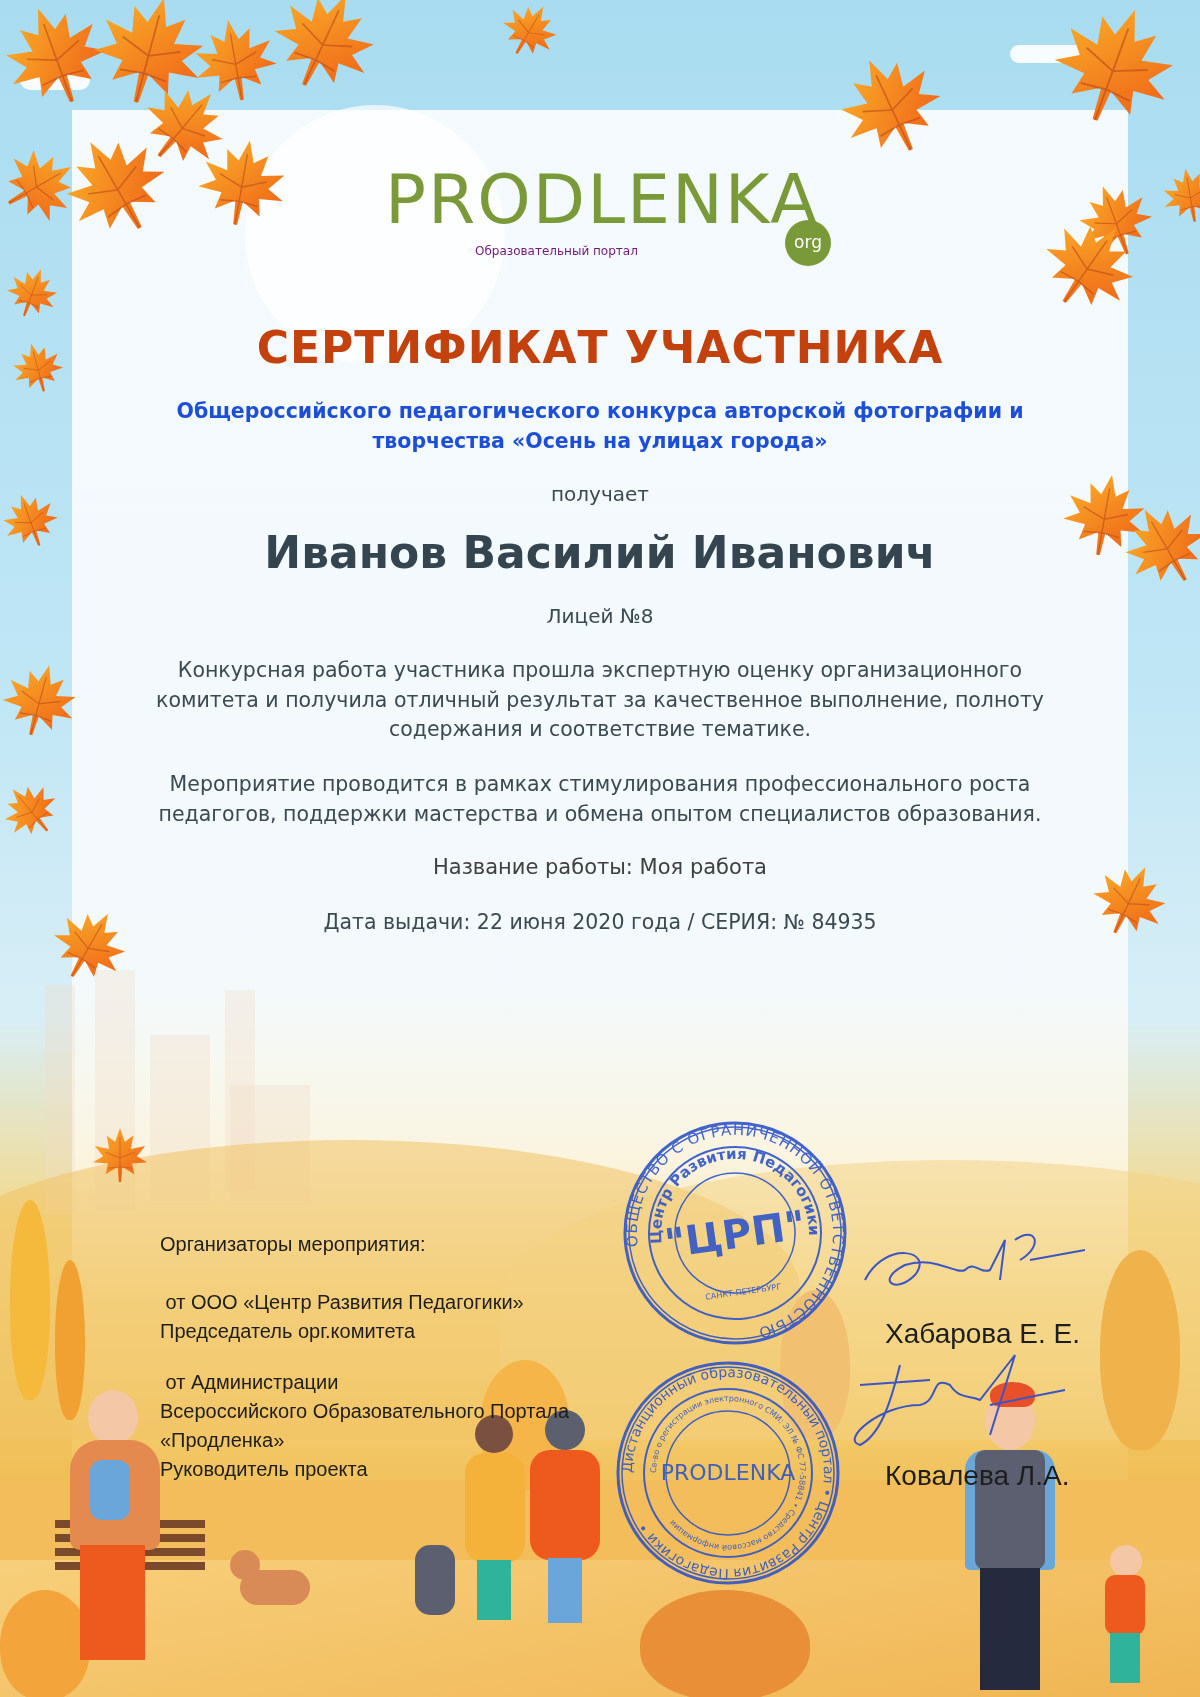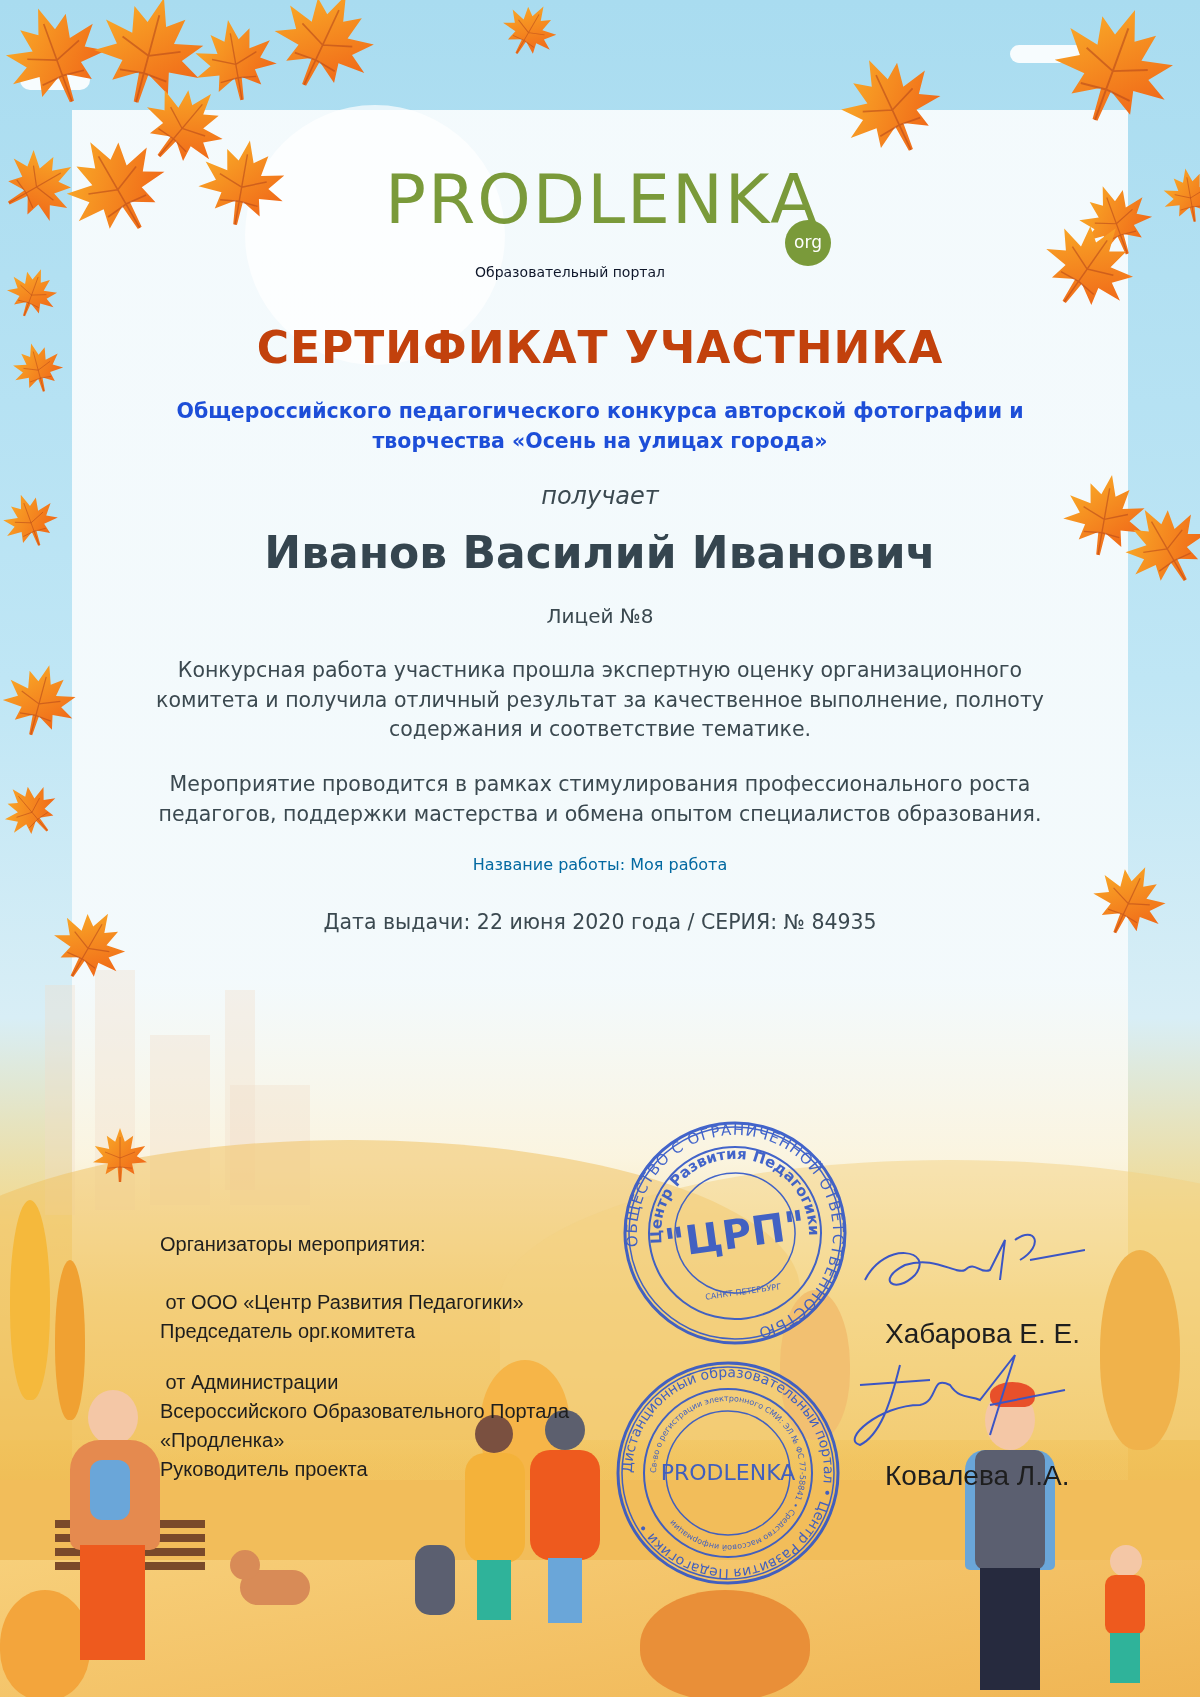--- a/index.html
+++ b/index.html
@@ -42,34 +42,34 @@
   .logo-word {
     position: absolute; left: 0; top: 0;
     font-family: "DejaVu Sans", sans-serif; font-weight: 400;
     font-size: 68px; letter-spacing: 2px; color: #7a9a3a; line-height: 80px;
   }
   .logo-org {
     position: absolute; left: 400px; top: 60px; width: 46px; height: 46px; border-radius: 50%;
     background: #7a9a3a; color: #fff; font-size: 17px; text-align: center; line-height: 44px;
   }
   .logo-sub {
-    position: absolute; left: 90px; top: 84px; font-size: 14px; color: #0f172a; margin-top: 20px;
+    position: absolute; left: 90px; top: 84px; font-size: 12px; color: #701a75;
   }
 
   
   .center { position: absolute; left: 100px; width: 1000px; text-align: center; color: #34434c; }
   .title { top: 322px; font-size: 44px; font-weight: bold; letter-spacing: 1px; color: #c2410c; }
   .contest { top: 396px; font-size: 20.5px; font-weight: bold; line-height: 30px; color: #1d4ed8; }
-  .receives { top: 482px; font-size: 24px; color: #3b4950; font-style: italic; }
+  .receives { top: 482px; font-size: 20px; color: #3b4950; }
   .name { top: 527px; font-size: 44px; font-weight: bold; color: #35454f; }
   .school { top: 604px; font-size: 20px; color: #3b4950; }
   .body-p { font-size: 20.5px; line-height: 29.5px; color: #3b4950; }
   .p1 { top: 656px; }
   .p2 { top: 770px; }
-  .work { top: 855px; font-size: 16px; color: #0369a1; }
+  .work { top: 855px; font-size: 21px; color: #404040; }
   .date { top: 910px; font-size: 20.5px; color: #3b4950; }
 
   
   .org {
     position: absolute; left: 160px; font-family: "Liberation Sans", sans-serif;
     font-size: 20px; color: #1e1e1e; line-height: 29px;
   }
   .org-head { top: 1230px; }
   .org1 { top: 1288px; }
   .org2 { top: 1368px; }

